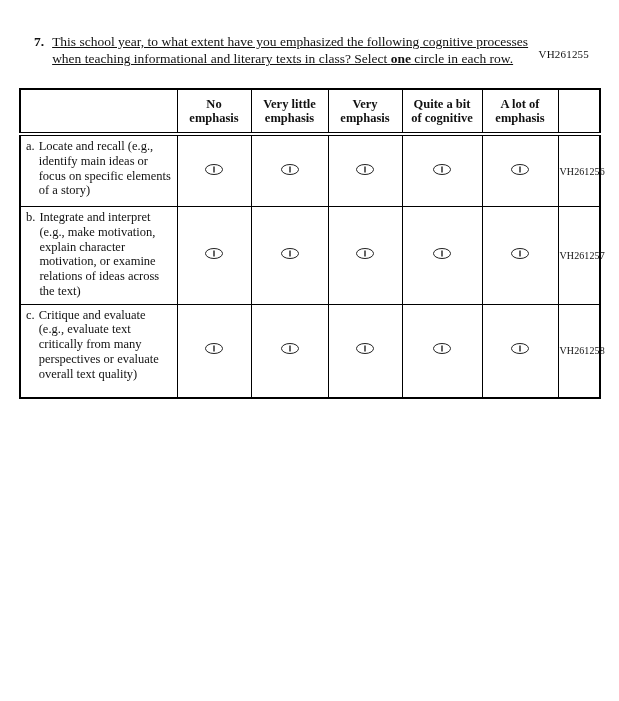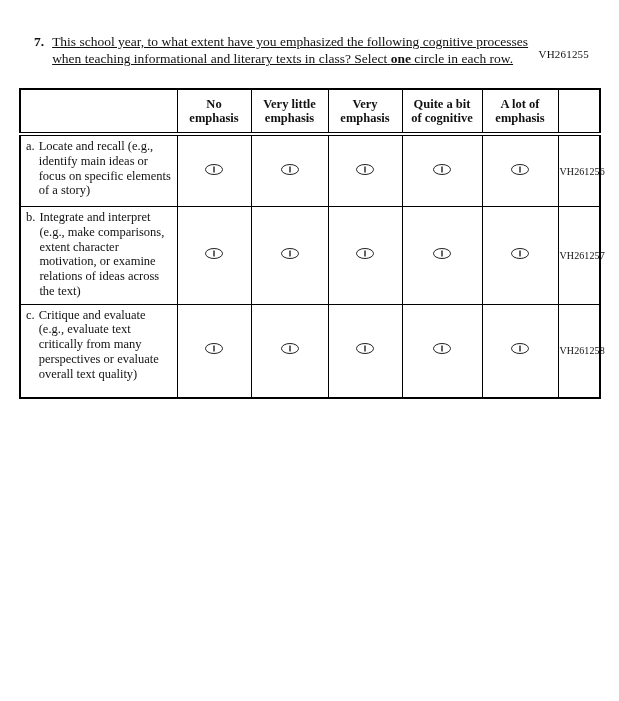--- a/index.html
+++ b/index.html
@@ -123,21 +123,21 @@
       <td class="oval-cell"><span class="oval"><svg width="20" height="13" viewBox="0 0 20 13">
                 <ellipse cx="10" cy="6.5" rx="8.5" ry="5" fill="none" stroke="#222" stroke-width="1"></ellipse>
                 <line x1="10" y1="3.5" x2="10" y2="9.5" stroke="#222" stroke-width="1.4"></line>
               </svg></span></td>
       <td class="code-cell">VH261256</td>
     </tr>
     <tr class="row-b">
       <td class="label-cell">
         <div class="label-inner">
           <span class="letter">b.</span>
-          <span class="row-text">Integrate and interpret (e.g., make comparisons, extent character motivation, or examine relations of ideas across the text)</span>
+          <span class="row-text">Integrate and interpret (e.g., make motivation, explain character motivation, or examine relations of ideas across the text)</span>
         </div>
       </td>
       <td class="oval-cell"><span class="oval"><svg width="20" height="13" viewBox="0 0 20 13">
                 <ellipse cx="10" cy="6.5" rx="8.5" ry="5" fill="none" stroke="#222" stroke-width="1"></ellipse>
                 <line x1="10" y1="3.5" x2="10" y2="9.5" stroke="#222" stroke-width="1.4"></line>
               </svg></span></td>
       <td class="oval-cell"><span class="oval"><svg width="20" height="13" viewBox="0 0 20 13">
                 <ellipse cx="10" cy="6.5" rx="8.5" ry="5" fill="none" stroke="#222" stroke-width="1"></ellipse>
                 <line x1="10" y1="3.5" x2="10" y2="9.5" stroke="#222" stroke-width="1.4"></line>
               </svg></span></td>

